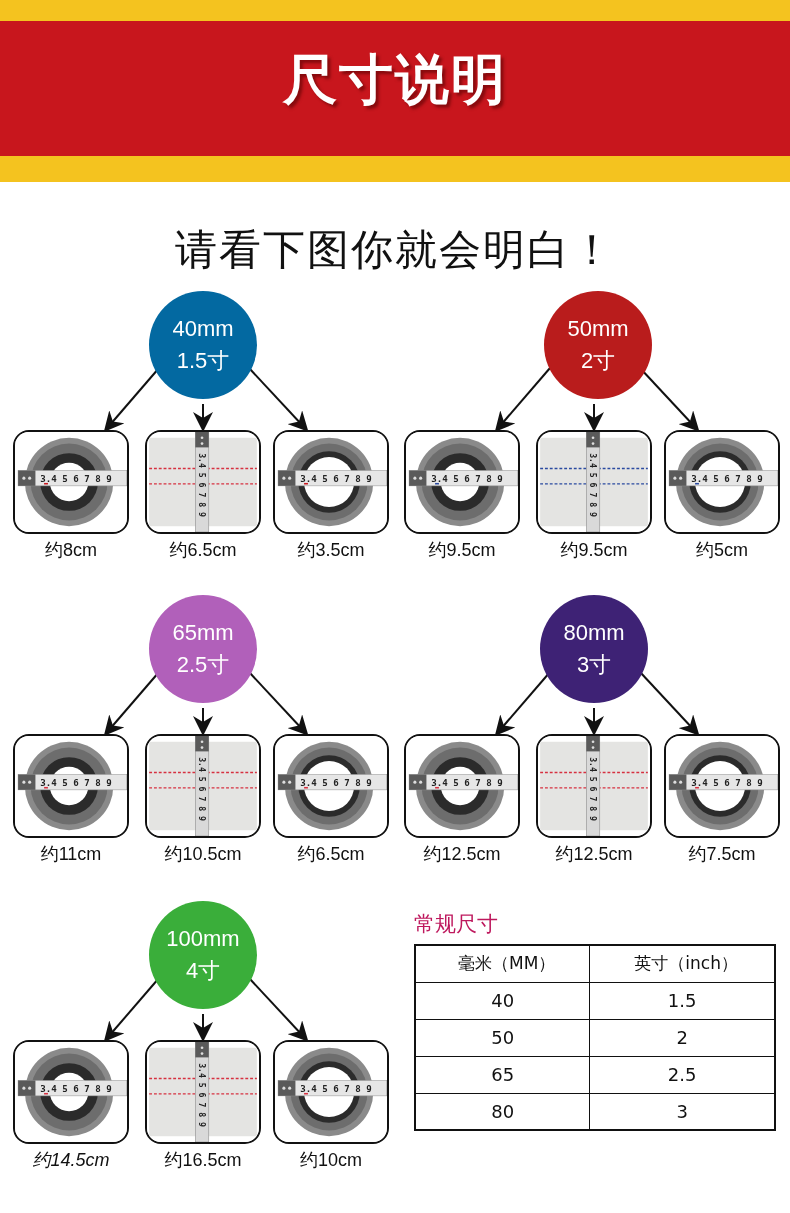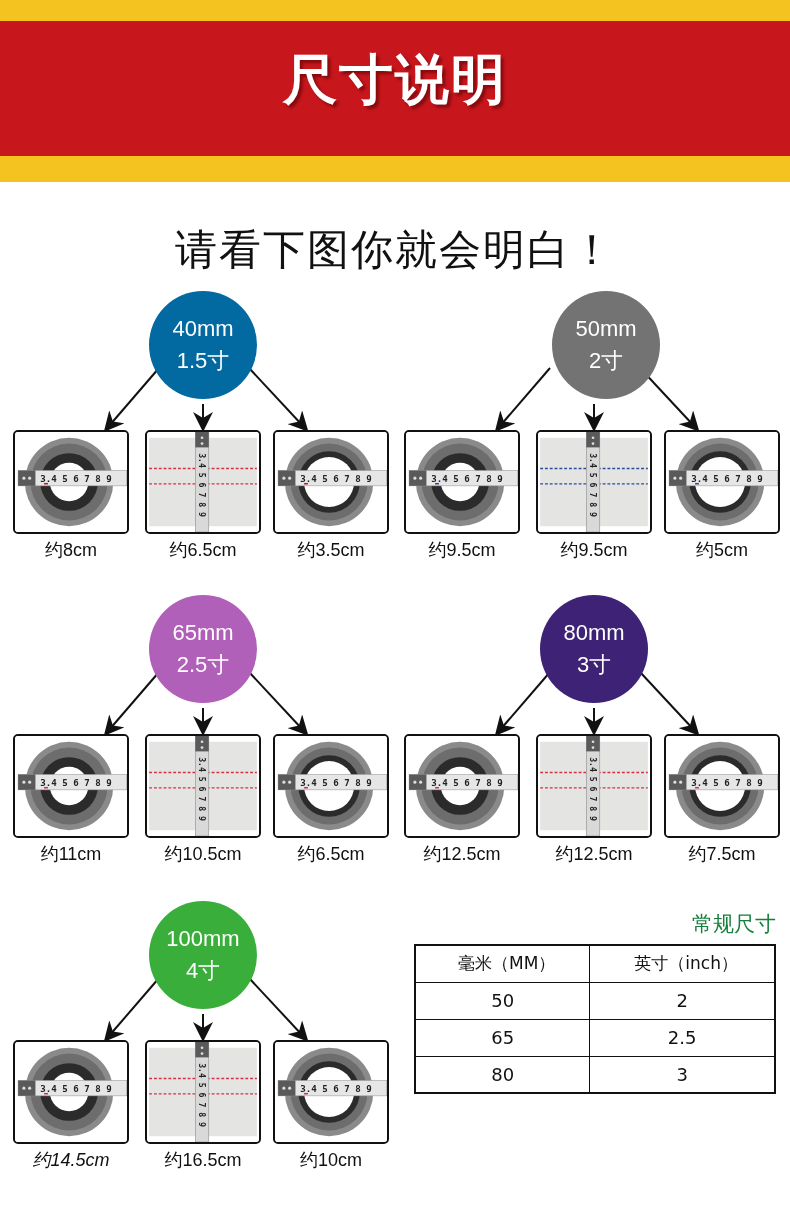--- a/index.html
+++ b/index.html
@@ -10,26 +10,26 @@
     .banner-red { position: absolute; left: 0; top: 21px; width: 790px; height: 135px; background: #c8161d; }
     .banner-title { position: absolute; left: 0; top: 21px; width: 790px; height: 119px; display: flex; align-items: center; justify-content: center;
       color: #fff; font-size: 54px; font-weight: bold; letter-spacing: 2px; text-shadow: 3px 3px 3px rgba(80,0,0,0.55); }
 
     .subtitle { position: absolute; left: 0; top: 222px; width: 790px; text-align: center; font-size: 42px; color: #111; letter-spacing: 2px; }
 
     .group { position: absolute; width: 390px; height: 290px; }
     .group svg.arrows { position: absolute; left: 0; top: 0; width: 390px; height: 150px; overflow: visible; }
     .circle { position: absolute; width: 108px; height: 108px; border-radius: 50%; display: flex; flex-direction: column; align-items: center; justify-content: center;
       color: #fff; font-family: "Liberation Sans", sans-serif; font-size: 22px; line-height: 32px; }
-    .panel { position: absolute; width: 116px; height: 104px; border: 2px solid #111; border-radius: 5px; background: #fff; overflow: hidden; }
+    .panel { position: absolute; width: 116px; height: 104px; border: 2px solid #111; border-radius: 16px; background: #fff; overflow: hidden; }
     .panel svg { width: 100%; height: 100%; display: block; }
     .caption { position: absolute; width: 130px; text-align: center; font-family: "Liberation Sans", sans-serif; font-size: 18px; color: #111; }
 
     .table-wrap { position: absolute; left: 414px; top: 910px; width: 362px; }
-    .table-title { text-align: right; font-size: 21px; margin-bottom: 6px; color: #15803d; }
+    .table-title { text-align: left; font-size: 21px; margin-bottom: 6px; color: #be185d; }
     table { width: 362px; border-collapse: collapse; border: 2px solid #111; }
     td, th { border: 1.5px solid #111; height: 37px; text-align: center; font-size: 18px; font-weight: normal; font-family: "DejaVu Sans", sans-serif; }
     th { font-size: 17px; padding-left: 8px; }
   </style>
 </head>
 <body>
 
 <div class="banner">
   <div class="banner-red"></div>
   <div class="banner-title">尺寸说明</div>
@@ -104,21 +104,21 @@
       <svg class="arrows">
     <defs>
           <marker id="ah1" markerWidth="10" markerHeight="10" refX="6" refY="5" orient="auto">
       <path d="M0,0 L10,5 L0,10 L3,5 Z" fill="#111"></path>
           </marker>
         </defs>
     <line x1="146" y1="72" x2="96" y2="130" stroke="#111" stroke-width="2" marker-end="url(#ah1)"></line>
     <line x1="190" y1="108" x2="190" y2="128" stroke="#111" stroke-width="2" marker-end="url(#ah1)"></line>
     <line x1="236" y1="72" x2="290" y2="130" stroke="#111" stroke-width="2" marker-end="url(#ah1)"></line>
       </svg>
-      <div class="circle" style="left: 148px; top: -5px; background: #737373;">
+      <div class="circle" style="left: 140px; top: -5px; background: #b91c1c;">
         <div>50mm</div>
         <div>2寸</div>
       </div>
       <div class="panel" style="left: 0px; top: 134px;">
   <svg viewBox="0 0 116 104">
     <rect width="116" height="104" fill="#ffffff"></rect>
     <circle cx="56" cy="52" r="46" fill="#8a8a8a"></circle>
     <circle cx="56" cy="52" r="40" fill="#6d6d6d"></circle>
     <circle cx="56" cy="52" r="30" fill="#2b2b2b"></circle>
     <circle cx="56" cy="52" r="20" fill="#ffffff"></circle>
@@ -354,20 +354,24 @@
   <div class="table-title">常规尺寸</div>
   <table>
     <thead>
       <tr>
         <th>毫米（MM）</th>
         <th>英寸（inch）</th>
       </tr>
     </thead>
     <tbody>
       <tr>
+        <td>40</td>
+        <td>1.5</td>
+      </tr>
+      <tr>
         <td>50</td>
         <td>2</td>
       </tr>
       <tr>
         <td>65</td>
         <td>2.5</td>
       </tr>
       <tr>
         <td>80</td>
         <td>3</td>

